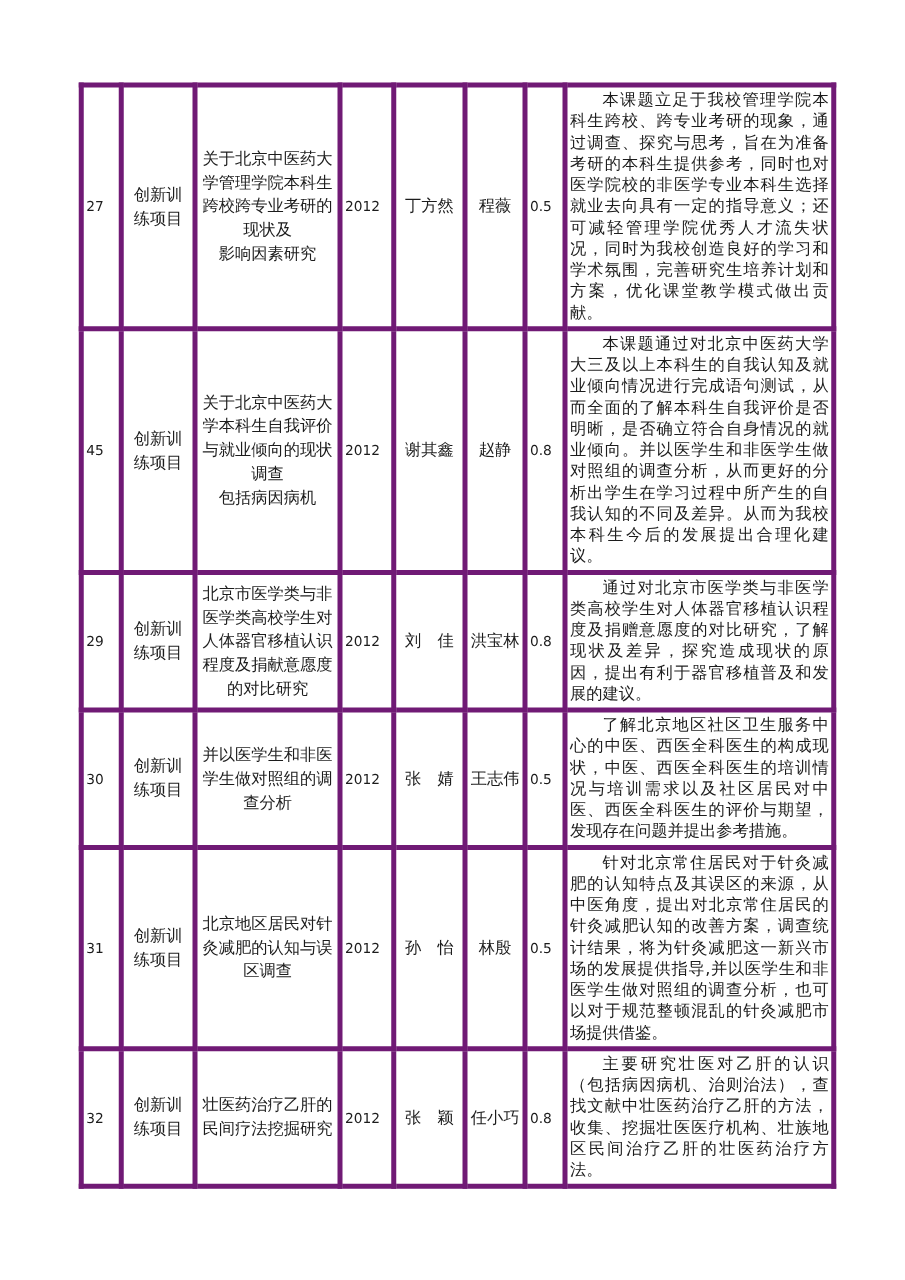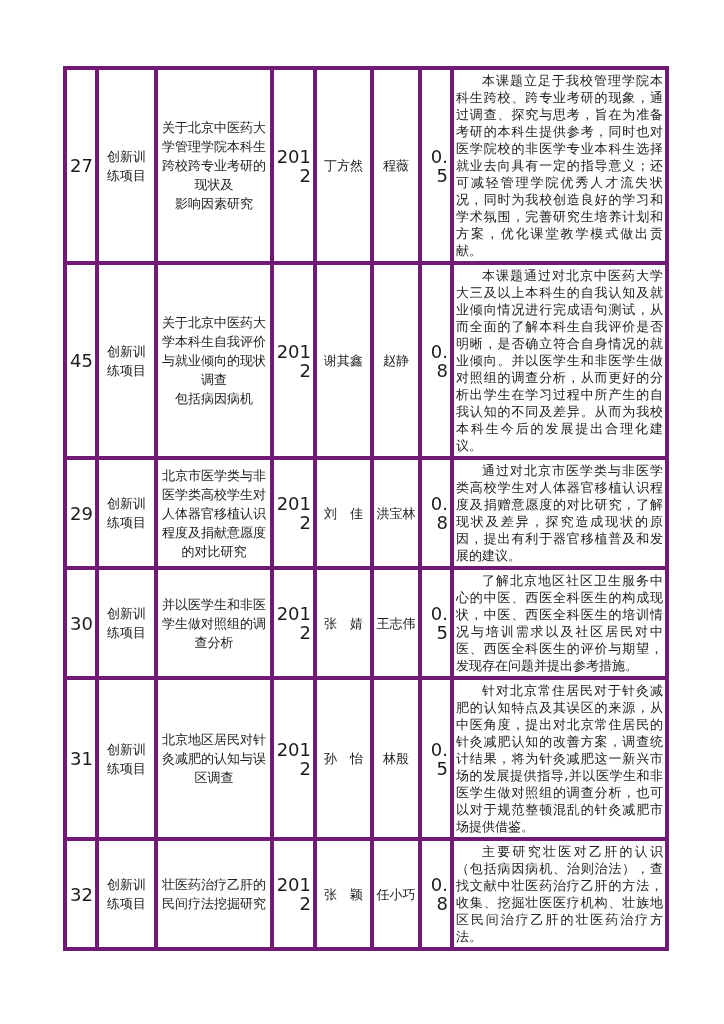--- a/index.html
+++ b/index.html
@@ -23,21 +23,21 @@
     line-height:19px;
   }
   table.projects td{
     border:4px solid #701a75;
     vertical-align:middle;
     padding:2px;
     overflow:hidden;
     word-break:break-all;
   }
   td.c-center{text-align:center;}
-  td.c-num{font-size:18px;text-align:right;}
+  td.c-num{font-size:11px;text-align:left;}
   td.c-title{text-align:center;white-space:pre-wrap;}
   td.c-summary{
     text-align:justify;
     line-height:17px;
     padding:4px 3px;
   }
   td.c-summary .indent{text-indent:2em;display:block;}
   tr.r27{height:179px;}
   tr.r28{height:186px;}
   tr.r29{height:100px;}

